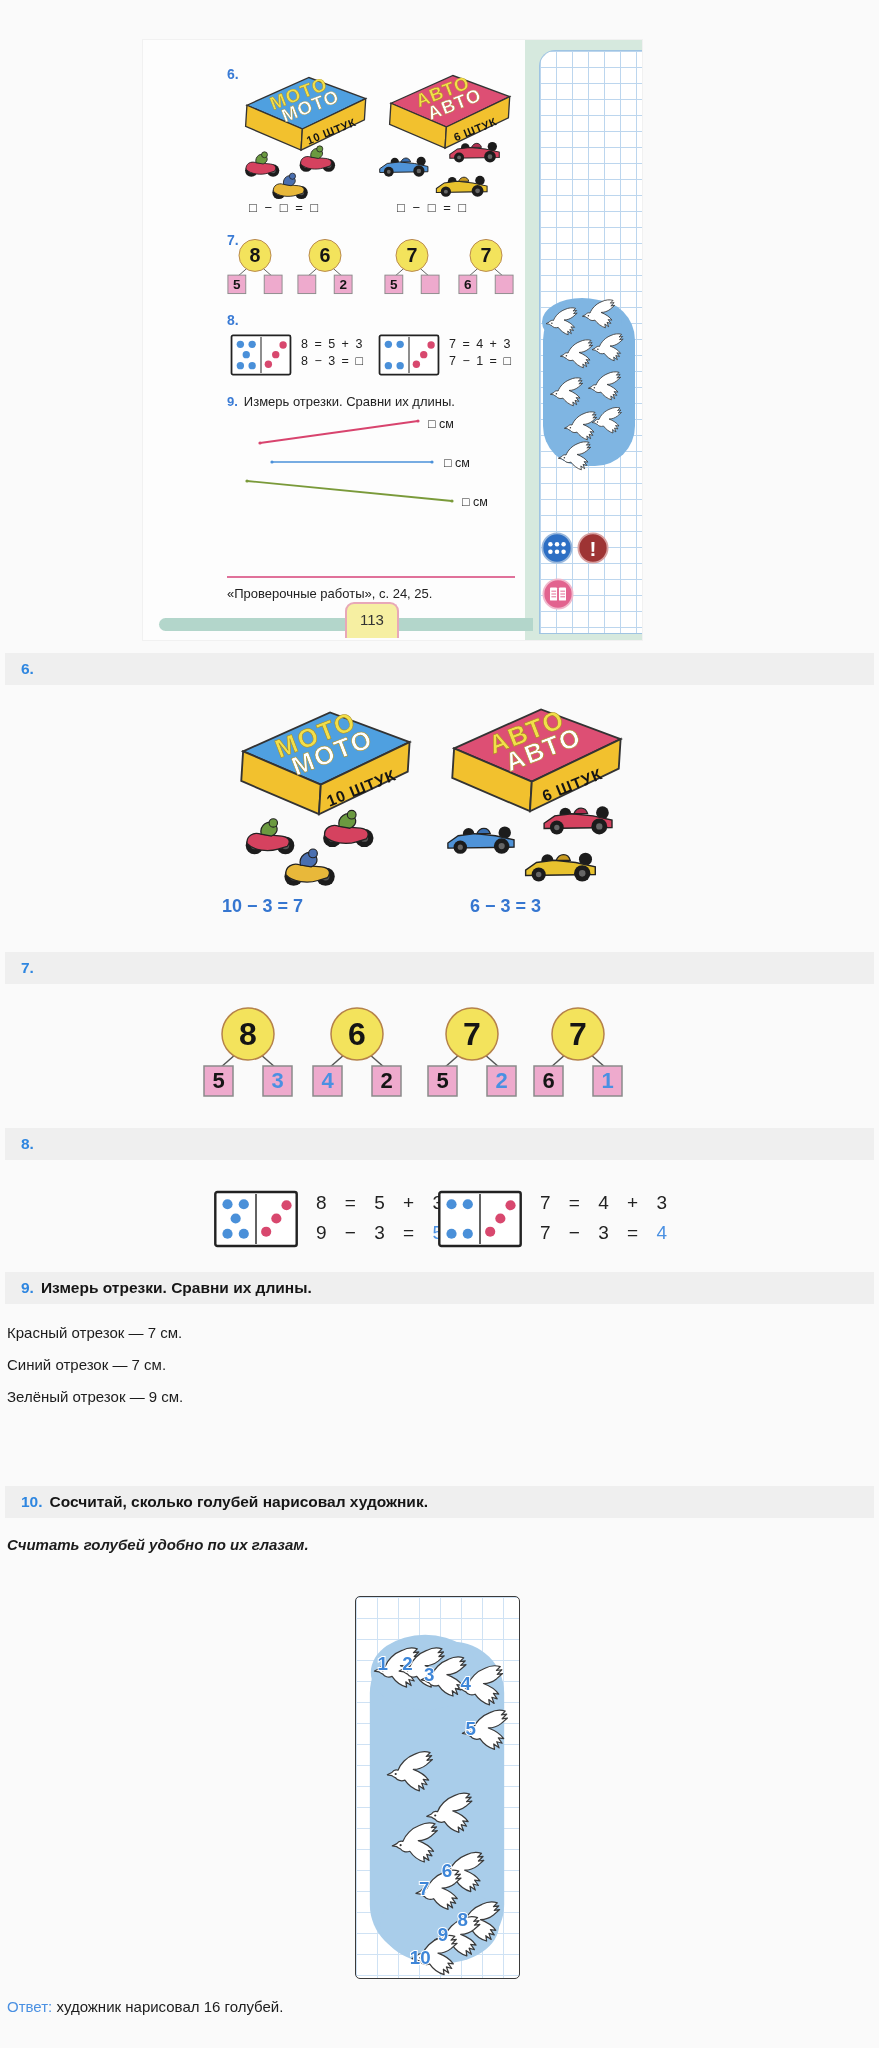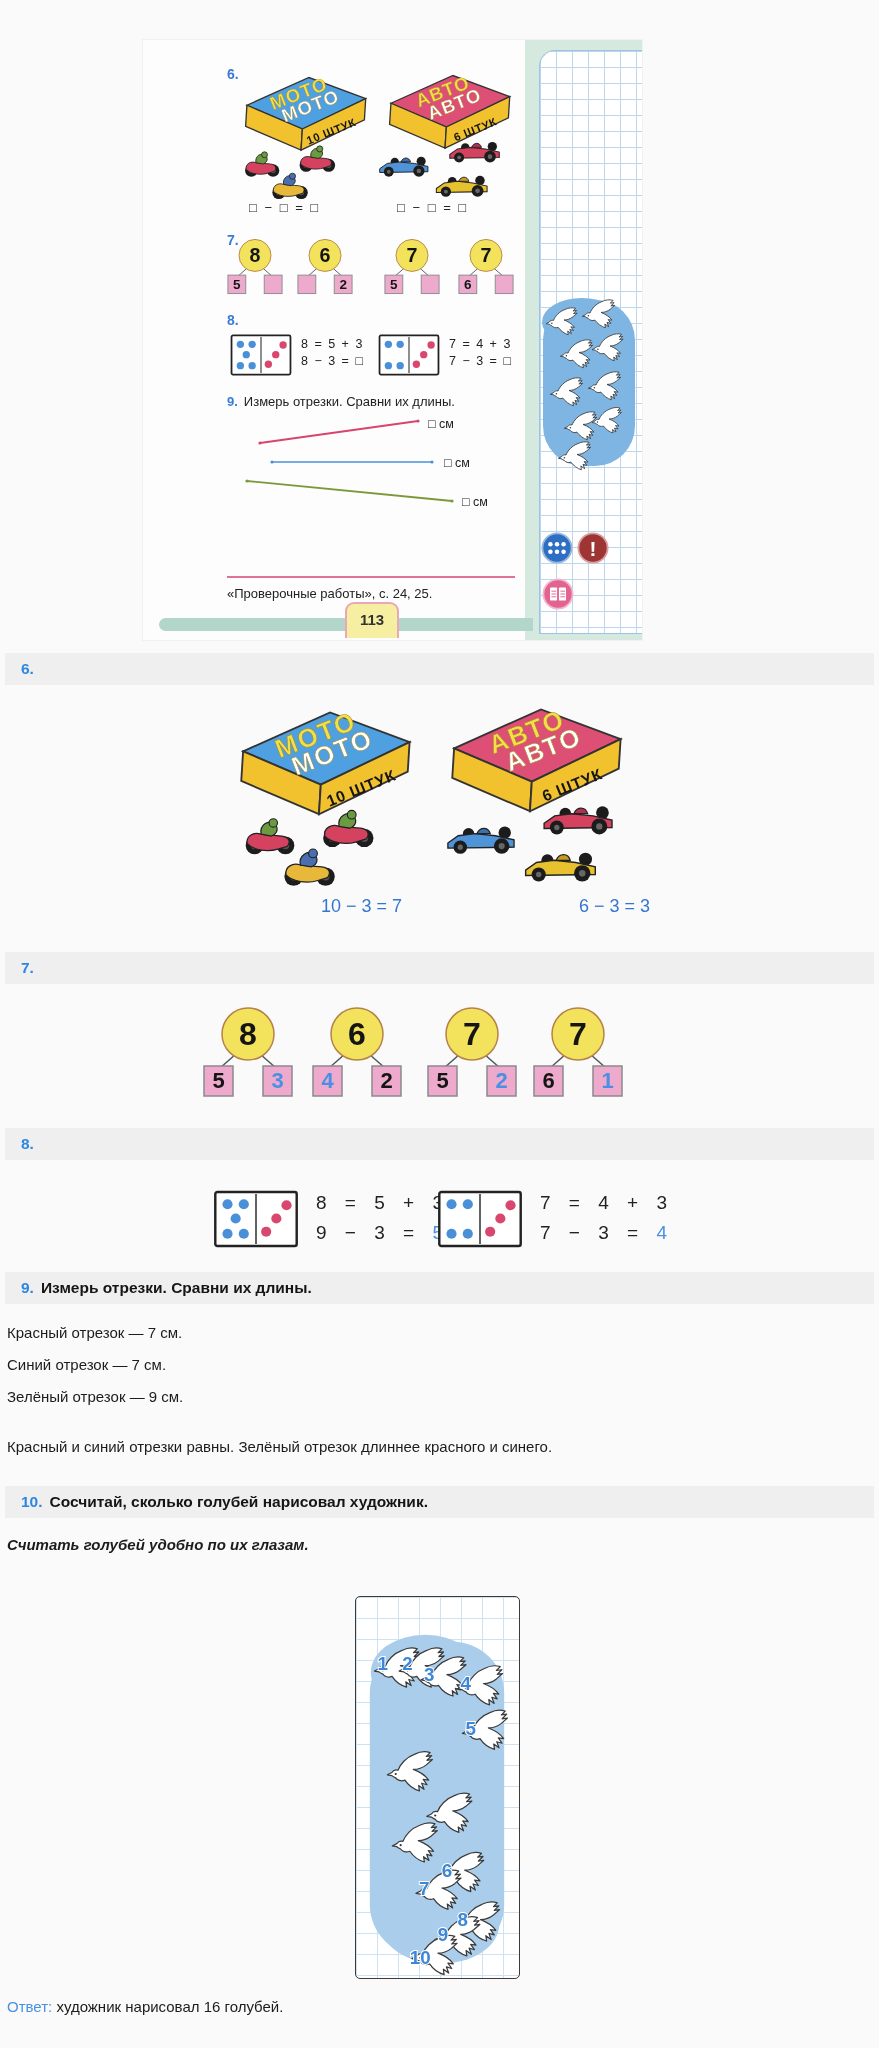--- a/index.html
+++ b/index.html
@@ -22,28 +22,28 @@
     box-shadow:0 0 0 1px #f1f1f1;}
   .scan .tnum{position:absolute;color:#3a7bd5;font-weight:bold;font-size:14px;}
   .tb-eq{position:absolute;font-size:13px;letter-spacing:2px;color:#222;}
   .tb-text{position:absolute;font-size:13px;color:#222;}
   .tb-text .tnum-inline{color:#3a7bd5;font-weight:bold;margin-right:6px;}
   .tb-dom-eqs{position:absolute;font-size:12.5px;line-height:17px;letter-spacing:1.5px;color:#222;}
   .tb-rule{position:absolute;height:2px;background:#e0719a;}
   .tb-strip{position:absolute;left:16px;top:578px;width:374px;height:13px;background:#b3d6cb;border-radius:7px 0 0 7px;}
   .tb-tab{position:absolute;left:202px;top:562px;width:54px;height:36px;background:#f6efa2;
     border:2px solid #e8a8b8;border-bottom:none;border-radius:9px 9px 0 0;box-sizing:border-box;
-    text-align:center;font-weight:bold;font-size:15px;line-height:32px;color:#333;z-index:2;}
+    text-align:center;font-weight:normal;font-size:15px;line-height:32px;color:#333;z-index:2;}
   .tb-margin{position:absolute;left:382px;top:0;width:117px;height:600px;background:#d6e9de;}
   .tb-grid{position:absolute;left:396px;top:10px;width:103px;height:584px;background-color:#fff;
     background-image:linear-gradient(#bcd6ee 1px,transparent 1px),linear-gradient(90deg,#bcd6ee 1px,transparent 1px);
     background-size:16px 16px;border:1px solid #9fc4e2;border-right:none;border-radius:16px 0 0 0;box-sizing:border-box;}
 
   
-  .sol-eq{position:absolute;width:180px;text-align:right;font-weight:normal;font-size:18px;color:#3576d0;}
+  .sol-eq{position:absolute;width:180px;text-align:left;font-weight:bold;font-size:18px;color:#3576d0;}
   .dom-eqs{position:absolute;font-size:19px;line-height:30px;letter-spacing:4px;word-spacing:5px;color:#222;}
   .blue{color:#4a90e2;}
   .body-line{position:absolute;left:7px;font-size:15px;color:#1c1c1c;}
   .hint{font-style:italic;font-weight:bold;}
 
   
   .fig{position:absolute;left:355px;top:1596px;width:165px;height:383px;box-sizing:border-box;
     border:1px solid #3a3a3a;border-radius:5px;background-color:#fff;
     background-image:linear-gradient(#cfe2f4 1px,transparent 1px),linear-gradient(90deg,#cfe2f4 1px,transparent 1px);
     background-size:21px 21px;overflow:hidden;}
@@ -215,21 +215,21 @@
       </svg>
     <div class="tb-dom-eqs" style="left:158px;top:296px">
       <div>8 = 5 + 3</div>
         <div>8 − 3 = □</div>
     </div>
     <svg class="abs" style="left:235px;top:294px" width="62" height="42" viewBox="0 0 84 57">
         <use href="#domino43" width="84" height="57"></use>
       </svg>
     <div class="tb-dom-eqs" style="left:306px;top:296px">
       <div>7 = 4 + 3</div>
-        <div>7 − 3 = □</div>
+        <div>7 − 1 = □</div>
     </div>
 
     <div class="tb-text" style="left:84px;top:354px">
       <span class="tnum-inline">9.</span><span>Измерь отрезки. Сравни их длины.</span>
     </div>
     <svg class="abs" style="left:88px;top:374px" width="290" height="100" viewBox="0 0 290 100">
       <line x1="29" y1="29" x2="187" y2="7" stroke="#d8446e" stroke-width="1.8"></line>
       <circle cx="29" cy="29" r="1.6" fill="#d8446e"></circle>
         <circle cx="187" cy="7" r="1.6" fill="#d8446e"></circle>
       <text class="seg-lab" x="197" y="14">□ см</text>
@@ -396,21 +396,20 @@
     <div><span>7 − 3 =</span> <span class="blue">4</span></div>
   </div>
 
   <div class="sec-bar" style="top:1272px">
     <span class="sec-num">9.</span>
     <span class="sec-title">Измерь отрезки. Сравни их длины.</span>
   </div>
   <div class="body-line" style="top:1324px">Красный отрезок — 7 см.</div>
   <div class="body-line" style="top:1356px">Синий отрезок — 7 см.</div>
   <div class="body-line" style="top:1388px">Зелёный отрезок — 9 см.</div>
-  <div class="body-line" style="top:1438px">Красный и синий отрезки равны. Зелёный отрезок длиннее красного и синего.</div>
 
   <div class="sec-bar" style="top:1486px">
     <span class="sec-num">10.</span>
     <span class="sec-title">Сосчитай, сколько голубей нарисовал художник.</span>
   </div>
   <div class="body-line hint" style="top:1536px">Считать голубей удобно по их глазам.</div>
 
   <div class="fig">
     <svg width="163" height="381" viewBox="0 0 165 383">
       <rect x="14" y="44" width="136" height="318" rx="52" fill="#a9cdea"></rect>

